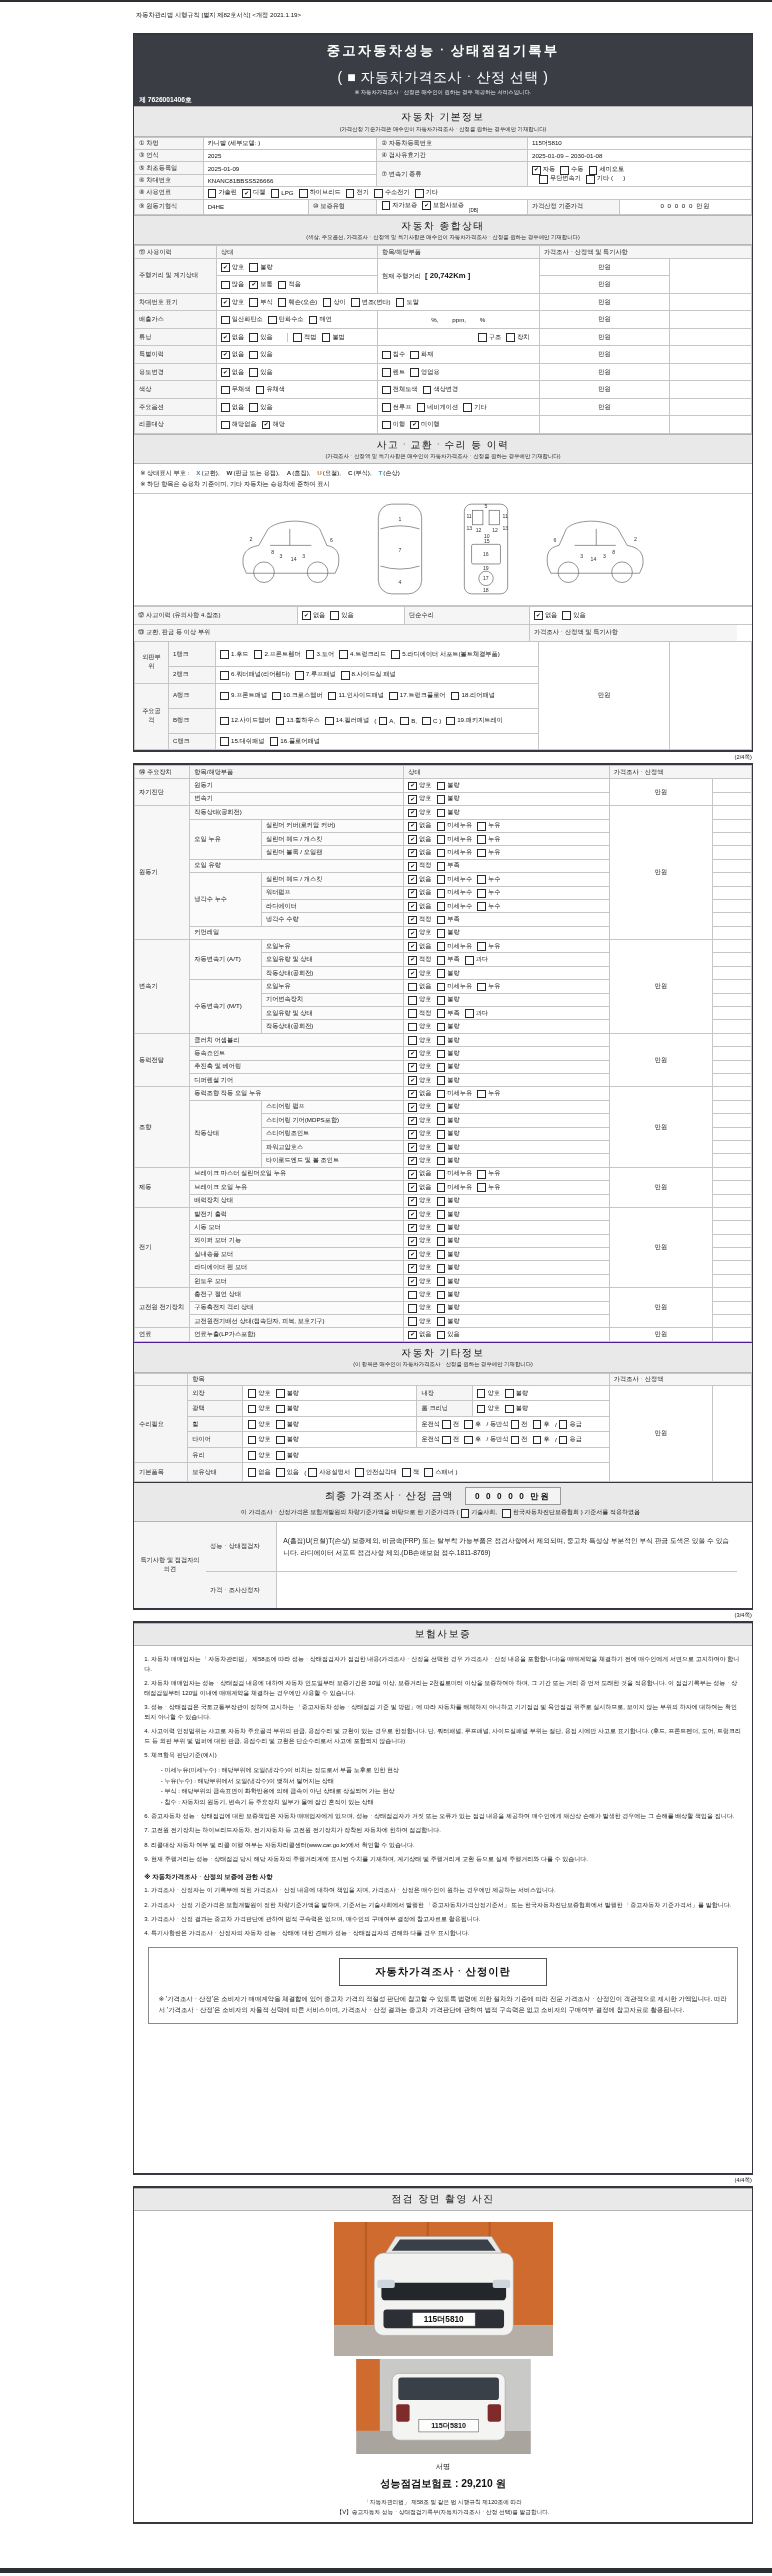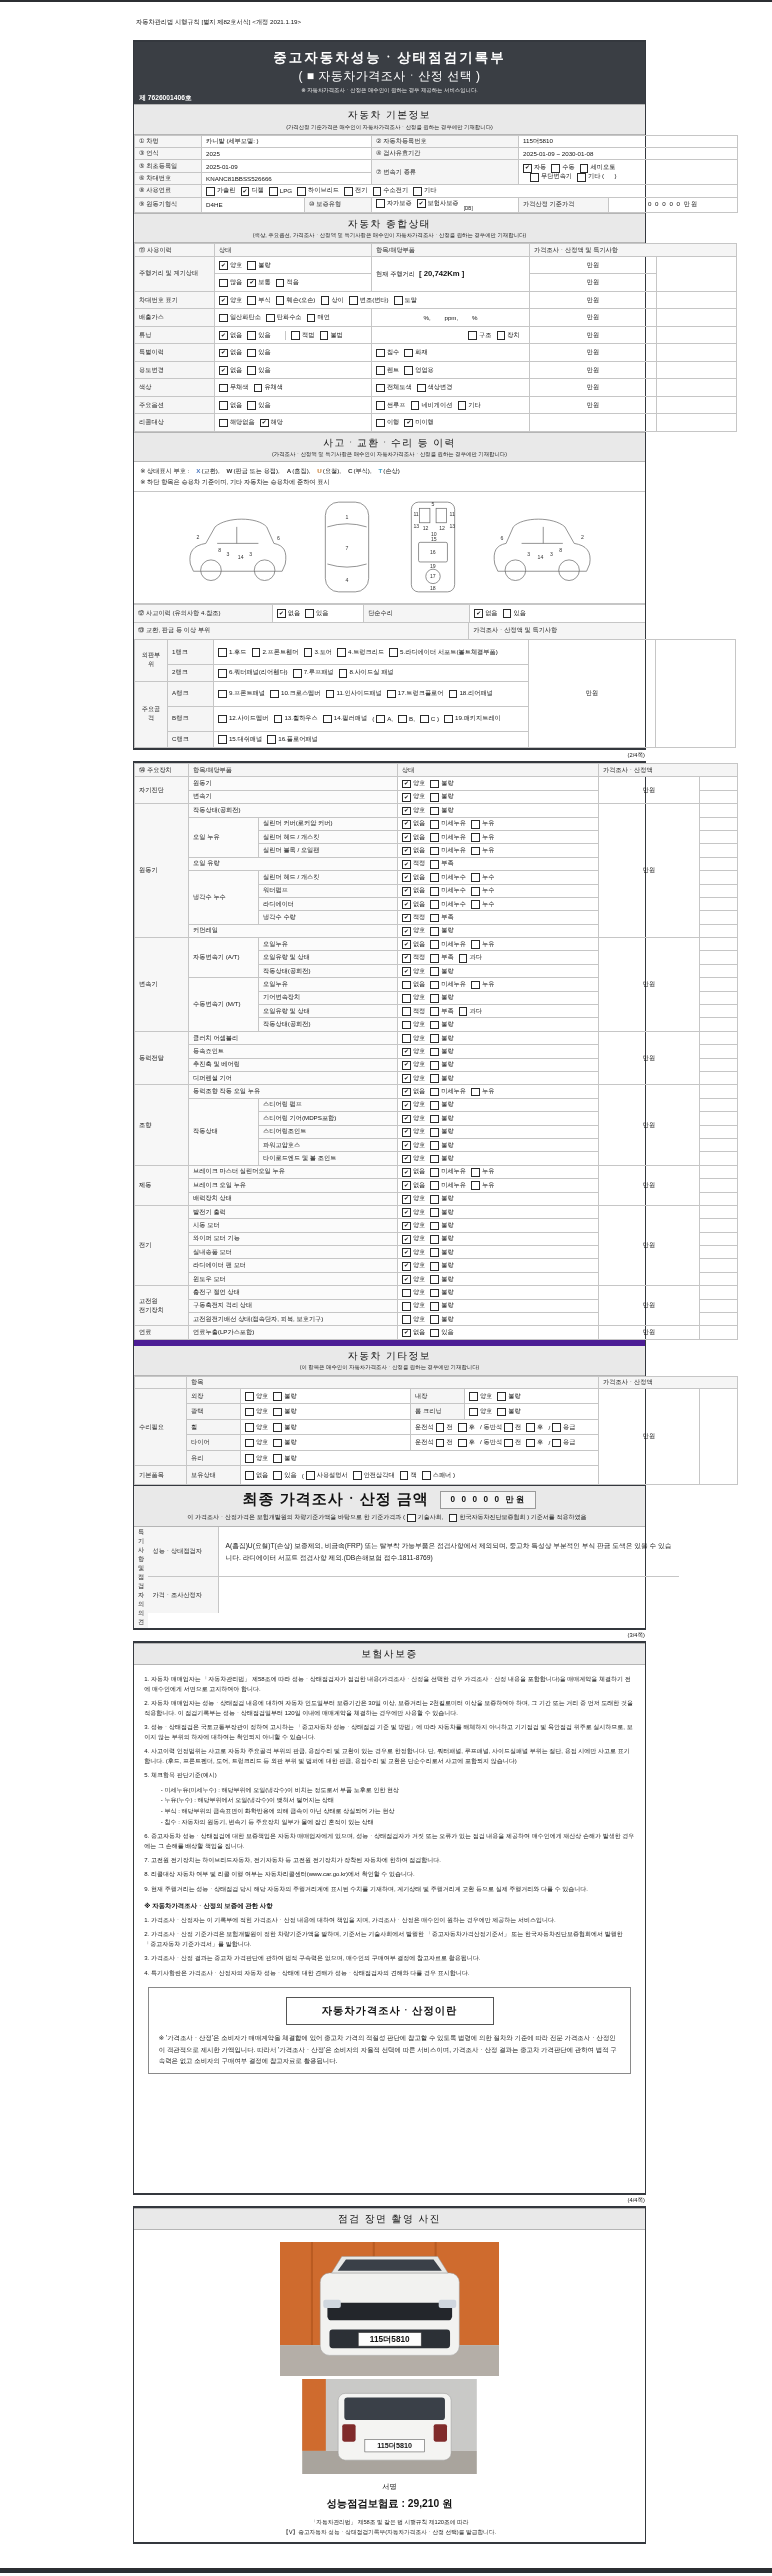--- a/index.html
+++ b/index.html
@@ -1,27 +1,27 @@
 <!DOCTYPE html>
 <html style="font-size:8.2px"><head>
 <meta charset="utf-8">
 <style>
   html,body{margin:0;padding:0}
   body{width:773px;height:2576px;position:relative;overflow:hidden;background:#fff;
        font-family:"Liberation Sans","DejaVu Sans",sans-serif;color:#111;font-size:6.2px}
   .topline{position:absolute;top:0;left:0;width:773px;height:2.1px;background:#2c2f33}
   .bottomline{position:absolute;top:2568px;left:0;width:773px;height:5.2px;background:#2c2f33}
-  .content{position:absolute;left:133px;top:17px;width:513px}
+  .content{position:absolute;left:133px;top:10px;width:620px}
   .lawnote{font-size:6.2px;color:#111;margin:1px 0 13.4px 3.1px}
   .block{border:1.5px solid #34383e;border-top-width:2.6px;border-bottom-width:2.6px;background:#fff;box-sizing:border-box}
   .marker{text-align:right;font-size:5.7px;padding:1.5px 1px 1.5px 0;color:#111}
   
   .darkhead{background:#3a3e44;color:#fff;position:relative;text-align:center;padding:6.2px 0 10.3px}
   .dh-title{font-size:13.4px;font-weight:bold;letter-spacing:2.1px}
-  .dh-sub{font-size:12px;margin-top:1px;letter-spacing:0.5px}
+  .dh-sub{font-size:14px;margin-top:9px;letter-spacing:0.5px}
   .dh-note{font-size:5.4px;margin-top:2.1px;color:#e8e8e8}
   .dh-docno{position:absolute;left:5.2px;bottom:1px;font-size:6.7px;font-weight:bold}
   
   .band{background:#e9e9e9;text-align:center;padding:4.1px 0 3.1px;border-bottom:0.5px solid #b5b5b5;border-top:0.5px solid #b5b5b5}
   .band-title{font-size:9.8px;font-weight:normal;letter-spacing:1.5px;color:#111}
   .band-sub{font-size:5.4px;color:#222;margin-top:1.5px}
   
   table.t{width:100%;border-collapse:collapse;table-layout:fixed;font-size:6.2px}
   table.t td{border:0.5px solid #c6c6c6;padding:1px 4.1px;height:12.4px;vertical-align:middle;word-break:keep-all;box-sizing:border-box}
   td.lab{background:#f5f5f5;color:#222}
@@ -57,21 +57,21 @@
   .nt-item{font-size:6px;line-height:1.62;margin:4.6px 1px;color:#111}
   .nt-sub{font-size:6px;line-height:1.55;margin:1.5px 1px 1.5px 17.5px;color:#111}
   .nt-sec2{font-weight:bold;font-size:6.4px;margin:8.2px 1px 3.1px}
   .note-box{border:0.5px solid #8a8a8a;margin:8.2px 5.2px 7.2px;padding:2.1px 9.3px 7.2px}
   .nb-title{border:0.5px solid #555;width:206px;margin:7.2px auto 7.2px;text-align:center;font-size:10.3px;font-weight:bold;
             letter-spacing:1px;padding:6.2px 0;background:#fff}
   .nb-text{font-size:6.4px;line-height:1.75;color:#111}
   
   .fband{background:#e9e9e9;text-align:center;padding:4.6px 0 4.1px;border-top:1px solid #34383e;border-bottom:0.5px solid #b5b5b5}
   .fp-line{display:flex;align-items:center;justify-content:center;gap:11.3px}
-  .fp-label{font-size:15px;font-weight:bold;letter-spacing:1px}
+  .fp-label{font-size:10px;font-weight:normal;letter-spacing:1px}
   .fp-value{border:0.5px solid #9a9a9a;background:#f4f4f4;font-size:8.2px;font-weight:bold;padding:2.1px 9.3px;letter-spacing:2.1px}
   .fp-note{font-size:6px;margin-top:3.6px;display:flex;justify-content:center}
   
   .photo-wrap{padding:8.2px 0 4.1px;text-align:center}
   .photo{margin:3.1px auto;display:block}
   .sign{Text-align:center;font-size:7.2px;margin:8.2px 0 2.1px;text-align:center}
   .fee{text-align:center;font-size:10.3px;font-weight:bold;margin:5.2px 0 7.2px}
   .foot{text-align:center;font-size:5.7px;color:#222;line-height:1.7}
 </style>
 </head>
@@ -1162,21 +1162,21 @@
                 <span class="cb"></span>
                 <span class="lb">있음</span>
               </div>
             </td>
             <td class="p">만원</td>
             <td class="x"></td>
           </tr>
     </tbody>
       </table>
 
-    <div class="band" style="border-top:6px solid #4c1d95">
+    <div class="band" style="border-top:1px solid #4c1d95">
       <div class="band-title">자동차 기타정보</div>
       <div class="band-sub">(이 항목은 매수인이 자동차가격조사ㆍ산정을 원하는 경우에만 기재합니다)</div>
     </div>
 
     <table class="t">
       <colgroup>
           <col style="width:52px">
           <col style="width:54px">
           <col style="width:170px">
           <col style="width:54px">

